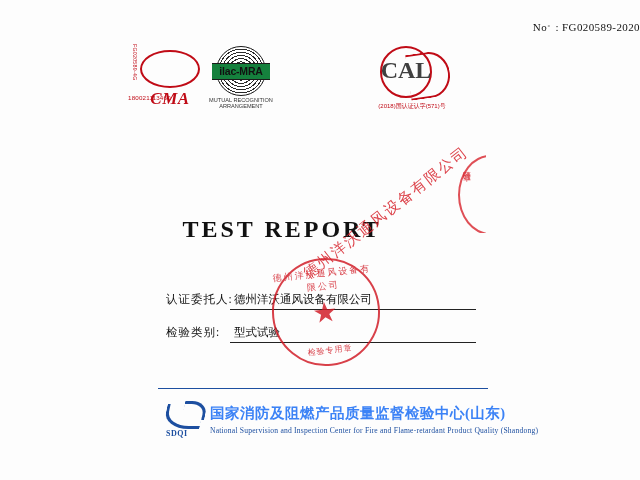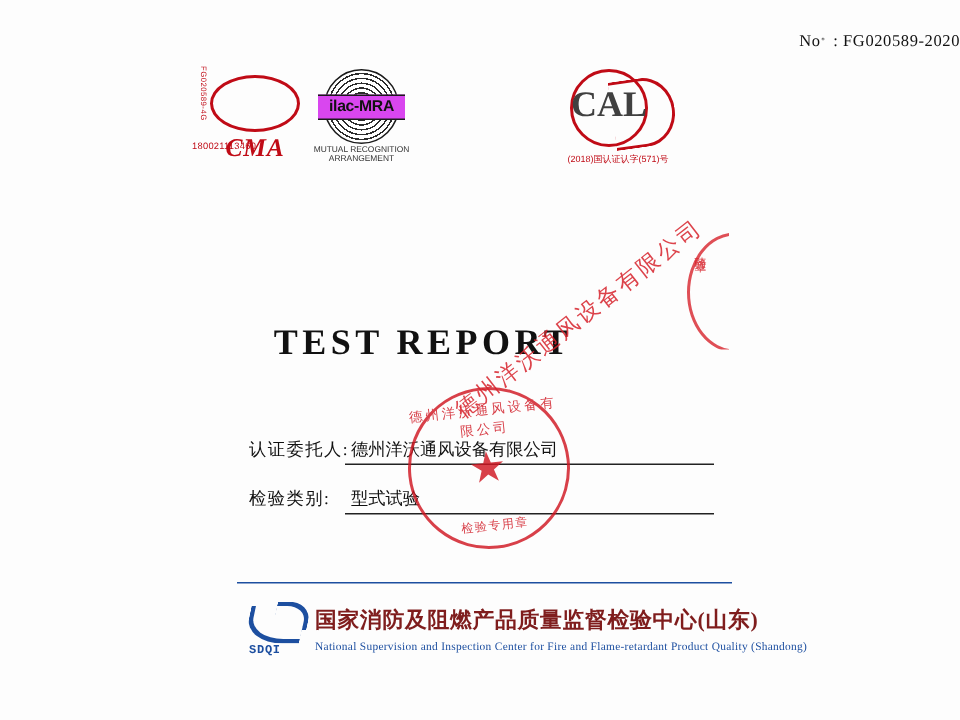--- a/index.html
+++ b/index.html
@@ -106,21 +106,21 @@
     border-radius: 50%;
     border: 1.4px solid #1a1a1a;
     box-sizing: border-box;
     background:
       repeating-radial-gradient(circle at 50% 50%, #ffffff 0 2.2px, #2b2b2b 2.2px 3.2px);
   }
   .ilac-band {
     position: absolute;
     top: 19px; left: 4px;
     width: 58px; height: 15px;
-    background: #d946ef;
+    background: #15803d;
     border-top: 1px solid #1a1a1a;
     border-bottom: 1px solid #1a1a1a;
     text-align: center;
     font-family: "Liberation Sans", sans-serif;
     font-weight: bold;
     font-size: 10.5px;
     line-height: 15px;
     letter-spacing: -0.2px;
     color: #111;
   }
@@ -408,30 +408,30 @@
     border-top: 3px solid #1d4fa0;
     border-right: 3px solid #1d4fa0;
     border-radius: 0 70% 0 0;
   }
   .sdqi-text {
     position: absolute;
     top: 27px; left: 3px;
     font-size: 8px;
     font-weight: bold;
     color: #1d4fa0;
-    font-family: Liberation Mono, monospace;
+    font-family: Liberation Serif, serif;
     letter-spacing: 0.5px;
   }
   .footer-cn {
     position: absolute;
     top: 8px;
     left: 210px;
     font-size: 14.5px;
     font-weight: bold;
-    color: #7f1d1d;
+    color: #3b82f6;
     font-family: "Liberation Serif", serif;
     letter-spacing: 0.5px;
     white-space: nowrap;
   }
   .footer-en {
     position: absolute;
     top: 30px;
     left: 210px;
     font-size: 7.6px;
     color: #1d4fa0;

